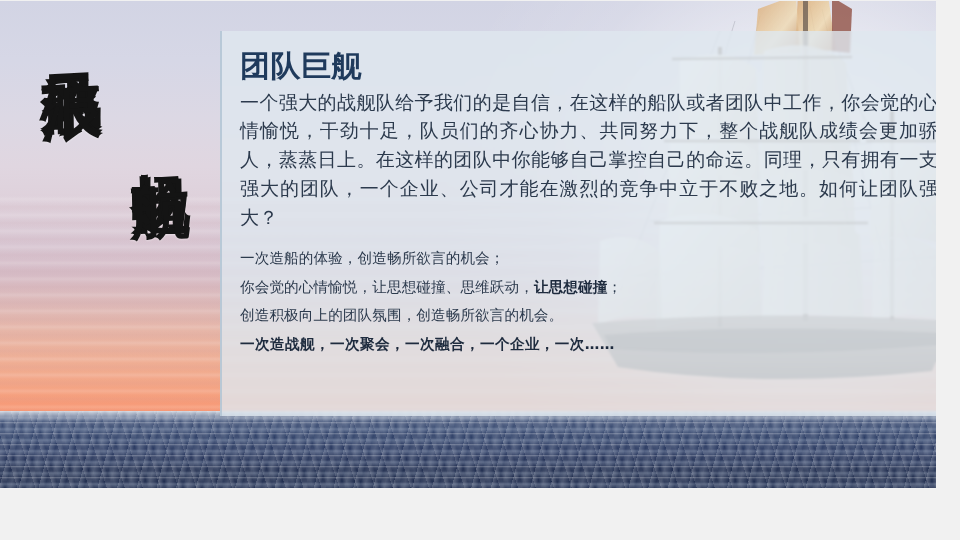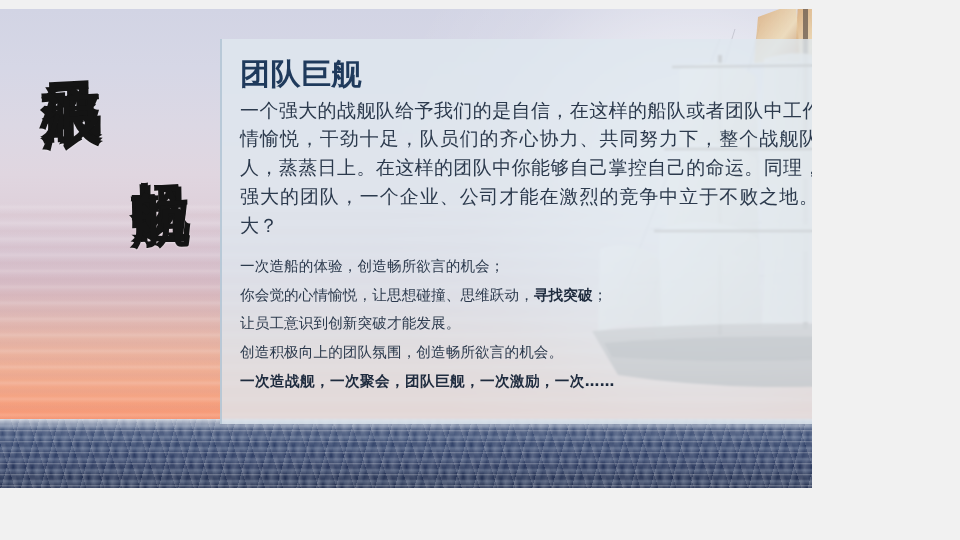--- a/index.html
+++ b/index.html
@@ -17,22 +17,22 @@
     width: 960px;
     height: 540px;
     overflow: hidden;
     background: #f1f1f1;
   }
 
   
   .slide {
     position: absolute;
     left: 0;
-    top: 9px;
-    width: 812px;
+    top: 1px;
+    width: 936px;
     height: 488px;
     overflow: hidden;
     background: #84cc16;
   }
 
   
   .sky {
     position: absolute;
     inset: 0;
     background:
@@ -339,24 +339,23 @@
 
     <div class="panel">
 
       <h1 class="panel-title">团队巨舰</h1>
 
       <p class="panel-para">一个强大的战舰队给予我们的是自信，在这样的船队或者团队中工作，你会觉的心情愉悦，干劲十足，队员们的齐心协力、共同努力下，整个战舰队成绩会更加骄人，蒸蒸日上。在这样的团队中你能够自己掌控自己的命运。同理，只有拥有一支强大的团队，一个企业、公司才能在激烈的竞争中立于不败之地。如何让团队强大？</p>
 
 
       <ul class="bullet-list">
         <li><span>一次造船的体验，创造畅所欲言的机会；</span></li>
-        <li><span>你会觉的心情愉悦，让思想碰撞、思维跃动，</span><span class="em">寻找突破</span><span>；</span></li>
-        <li><span>让员工意识到创新突破才能发展。</span></li>
+        <li><span>你会觉的心情愉悦，让思想碰撞、思维跃动，</span><span class="em">让思想碰撞</span><span>；</span></li>
         <li><span>创造积极向上的团队氛围，创造畅所欲言的机会。</span></li>
-        <li class="is-bold"><span>一次造战舰，一次聚会，团队巨舰，一次激励，一次……</span></li>
+        <li class="is-bold"><span>一次造战舰，一次聚会，一次融合，一个企业，一次……</span></li>
       </ul>
 
     </div>
 
   </div>
 
   <div class="page-bottom"></div>
 
 </div>
 

